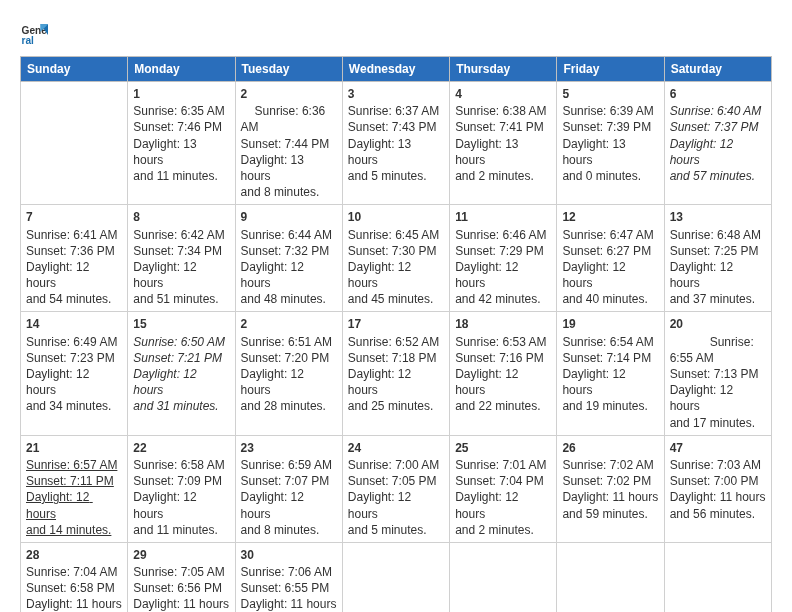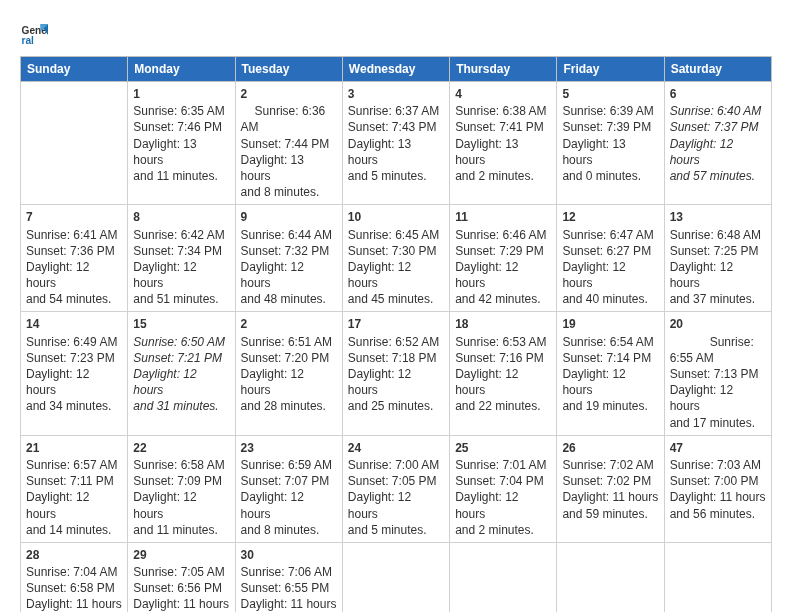--- a/index.html
+++ b/index.html
@@ -216,21 +216,21 @@
           <td><span class="day-num">19</span><span class="day-info" style="white-space: pre-wrap;">Sunrise: 6:54 AM
 Sunset: 7:14 PM
 Daylight: 12 hours
 and 19 minutes.</span></td>
           <td><span class="day-num">20</span><span class="day-info" style="white-space: pre-wrap; margin-left: 40px;">Sunrise: 6:55 AM
 Sunset: 7:13 PM
 Daylight: 12 hours
 and 17 minutes.</span></td>
         </tr>
         <tr>
-          <td><span class="day-num">21</span><span class="day-info" style="white-space: pre-wrap;">Sunrise: 6:57 AM
+          <td><span class="day-num">21</span><span class="day-info" style="white-space: pre-wrap; text-decoration: underline;">Sunrise: 6:57 AM
 Sunset: 7:11 PM
 Daylight: 12 hours
 and 14 minutes.</span></td>
           <td><span class="day-num">22</span><span class="day-info" style="white-space: pre-wrap;">Sunrise: 6:58 AM
 Sunset: 7:09 PM
 Daylight: 12 hours
 and 11 minutes.</span></td>
           <td><span class="day-num">23</span><span class="day-info" style="white-space: pre-wrap;">Sunrise: 6:59 AM
 Sunset: 7:07 PM
 Daylight: 12 hours

